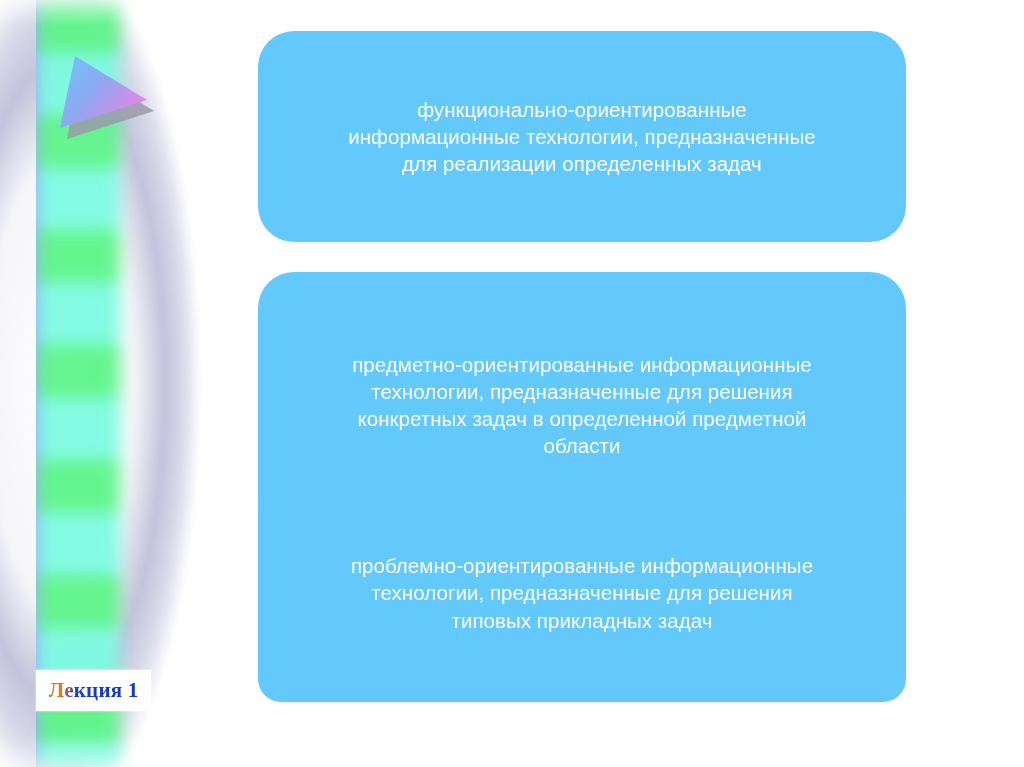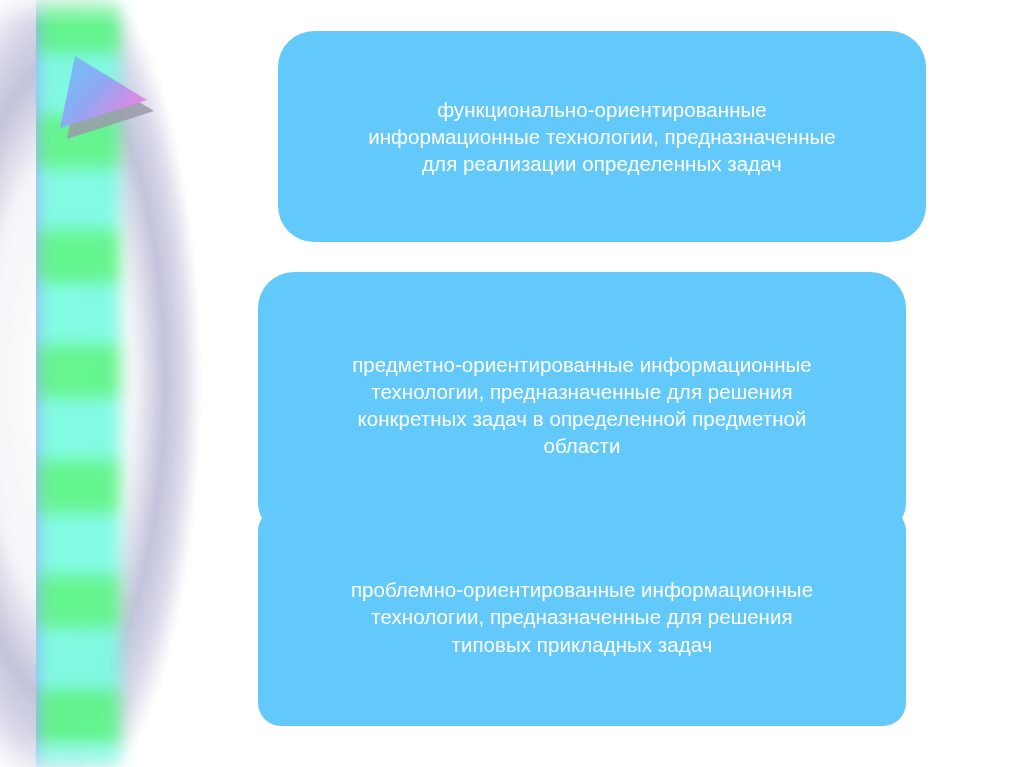--- a/index.html
+++ b/index.html
@@ -175,23 +175,23 @@
     left: 0;
     width: 648px;
     background: #63c9fa;
     border-radius: 36px;
     display: flex;
     align-items: center;
     justify-content: center;
     box-sizing: border-box;
     padding: 10px 34px;
   }
-  .card-1 { top: 31px;  height: 211px; margin-left: 20px; }
+  .card-1 { top: 31px;  height: 211px; }
   .card-2 { top: 272px; height: 266px; }
-  .card-3 { top: 508px; height: 218px; border-radius: 23px; }
+  .card-3 { top: 484px; height: 218px; border-radius: 23px; }
 
   .card-text {
     color: #ffffff;
     font-family: "Liberation Sans", sans-serif;
     font-size: 20.5px;
     line-height: 1.33;
     text-align: center;
     white-space: pre-line;
     letter-spacing: 0.05px;
   }
@@ -222,20 +222,23 @@
           <linearGradient id="triGrad" x1="0%" y1="10%" x2="100%" y2="80%">
             <stop offset="0%" stop-color="#6fc3f7"></stop>
             <stop offset="45%" stop-color="#8fa8f2"></stop>
             <stop offset="100%" stop-color="#f57fe0"></stop>
           </linearGradient>
         </defs>
         <polygon points="20,4 92,48 5,76" fill="url(#triGrad)"></polygon>
       </svg>
     </div>
 
+    <div class="lecture-plate">
+      <span class="lecture-text">Лекция 1</span>
+    </div>
   </div>
 
   <div class="cards">
 
     <div class="card card-1">
       <div class="card-text">функционально-ориентированные
 информационные технологии, предназначенные
 для реализации определенных задач</div>
     </div>
 

